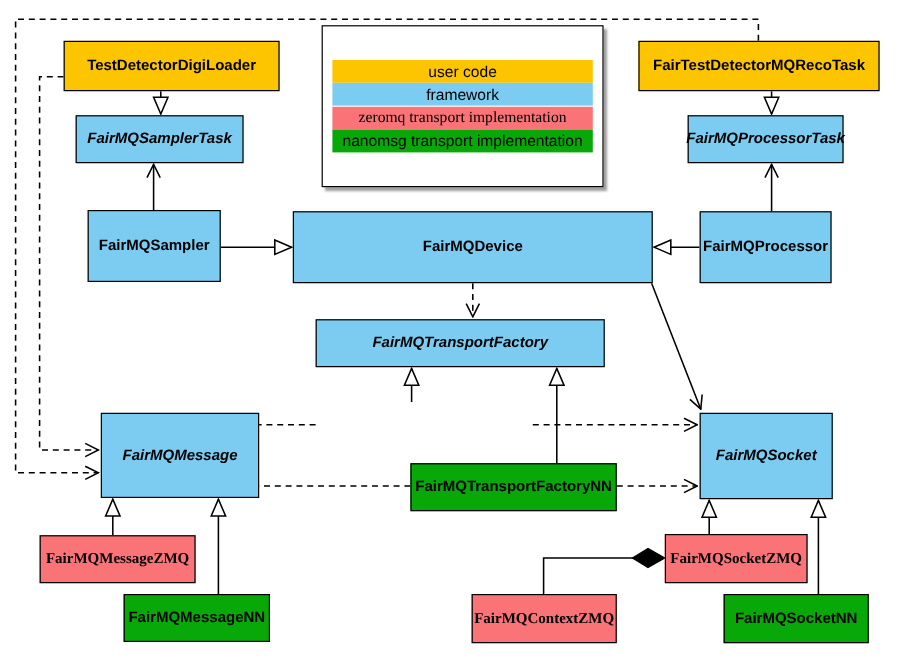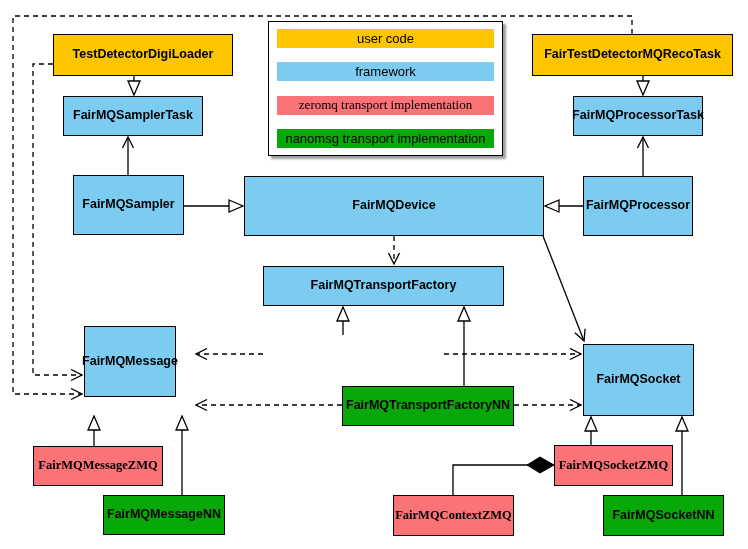--- a/index.html
+++ b/index.html
@@ -8,31 +8,31 @@
     font-family:"Liberation Sans",sans-serif;overflow:hidden;
   }
   #diagram{position:absolute;left:0;top:0;width:748px;height:549px;}
   #connectors{position:absolute;left:0;top:0;z-index:0;}
   .node{
     position:absolute;z-index:2;box-sizing:border-box;
     border:1.3px solid #000;display:flex;align-items:center;justify-content:center;
     font-weight:bold;font-size:12.5px;color:#000;white-space:nowrap;text-align:center;
     line-height:1.1;
   }
-  .node.abstract{}
+  .node.abstract{font-style:italic;}
   .type-user{background:var(--c-user_code,#fdc500);}
   .type-framework{background:var(--c-framework,#7cccf2);}
   .type-zmq{background:var(--c-zeromq,#f97377);font-family:Liberation Serif, serif;}
   .type-nn{background:var(--c-nanomsg,#07a807);}
   #legend{
     position:absolute;z-index:2;left:268px;top:21px;width:235px;height:135px;
     background:#fff;border:1.4px solid #000;box-sizing:border-box;
     box-shadow:3px 3px 2px #9e9e9e;
     display:flex;flex-direction:column;justify-content:space-between;
-    padding:7px 8px;
+    padding:28px 8px;
   }
   .legend-item{
     height:19px;display:flex;align-items:center;justify-content:center;
     font-size:13px;font-weight:normal;color:#000;white-space:nowrap;
   }
 </style>
 </head>
 <body>
 
 <div id="diagram">
@@ -98,21 +98,21 @@
 
   <div class="node type-framework" style="left:244px;top:176px;width:300px;height:60px">FairMQDevice</div>
 
   <div class="node type-framework" style="left:583px;top:176px;width:110px;height:60px">FairMQProcessor</div>
 
   <div class="node type-framework abstract" style="left:263px;top:266px;width:241px;height:40px">FairMQTransportFactory</div>
 
 
   <div class="node type-nn" style="left:342px;top:386px;width:172px;height:40px">FairMQTransportFactoryNN</div>
 
-  <div class="node type-framework abstract" style="left:84px;top:326px;width:92px;height:71px">FairMQMessage</div>
+  <div class="node type-framework abstract" style="left:84px;top:344px;width:132px;height:71px">FairMQMessage</div>
 
   <div class="node type-framework abstract" style="left:583px;top:344px;width:111px;height:72px">FairMQSocket</div>
 
   <div class="node type-zmq" style="left:33px;top:446px;width:130px;height:40px">FairMQMessageZMQ</div>
 
   <div class="node type-nn" style="left:103px;top:495px;width:122px;height:40px">FairMQMessageNN</div>
 
   <div class="node type-zmq" style="left:554px;top:445px;width:119px;height:41px">FairMQSocketZMQ</div>
 
   <div class="node type-nn" style="left:603px;top:495px;width:121px;height:41px">FairMQSocketNN</div>

